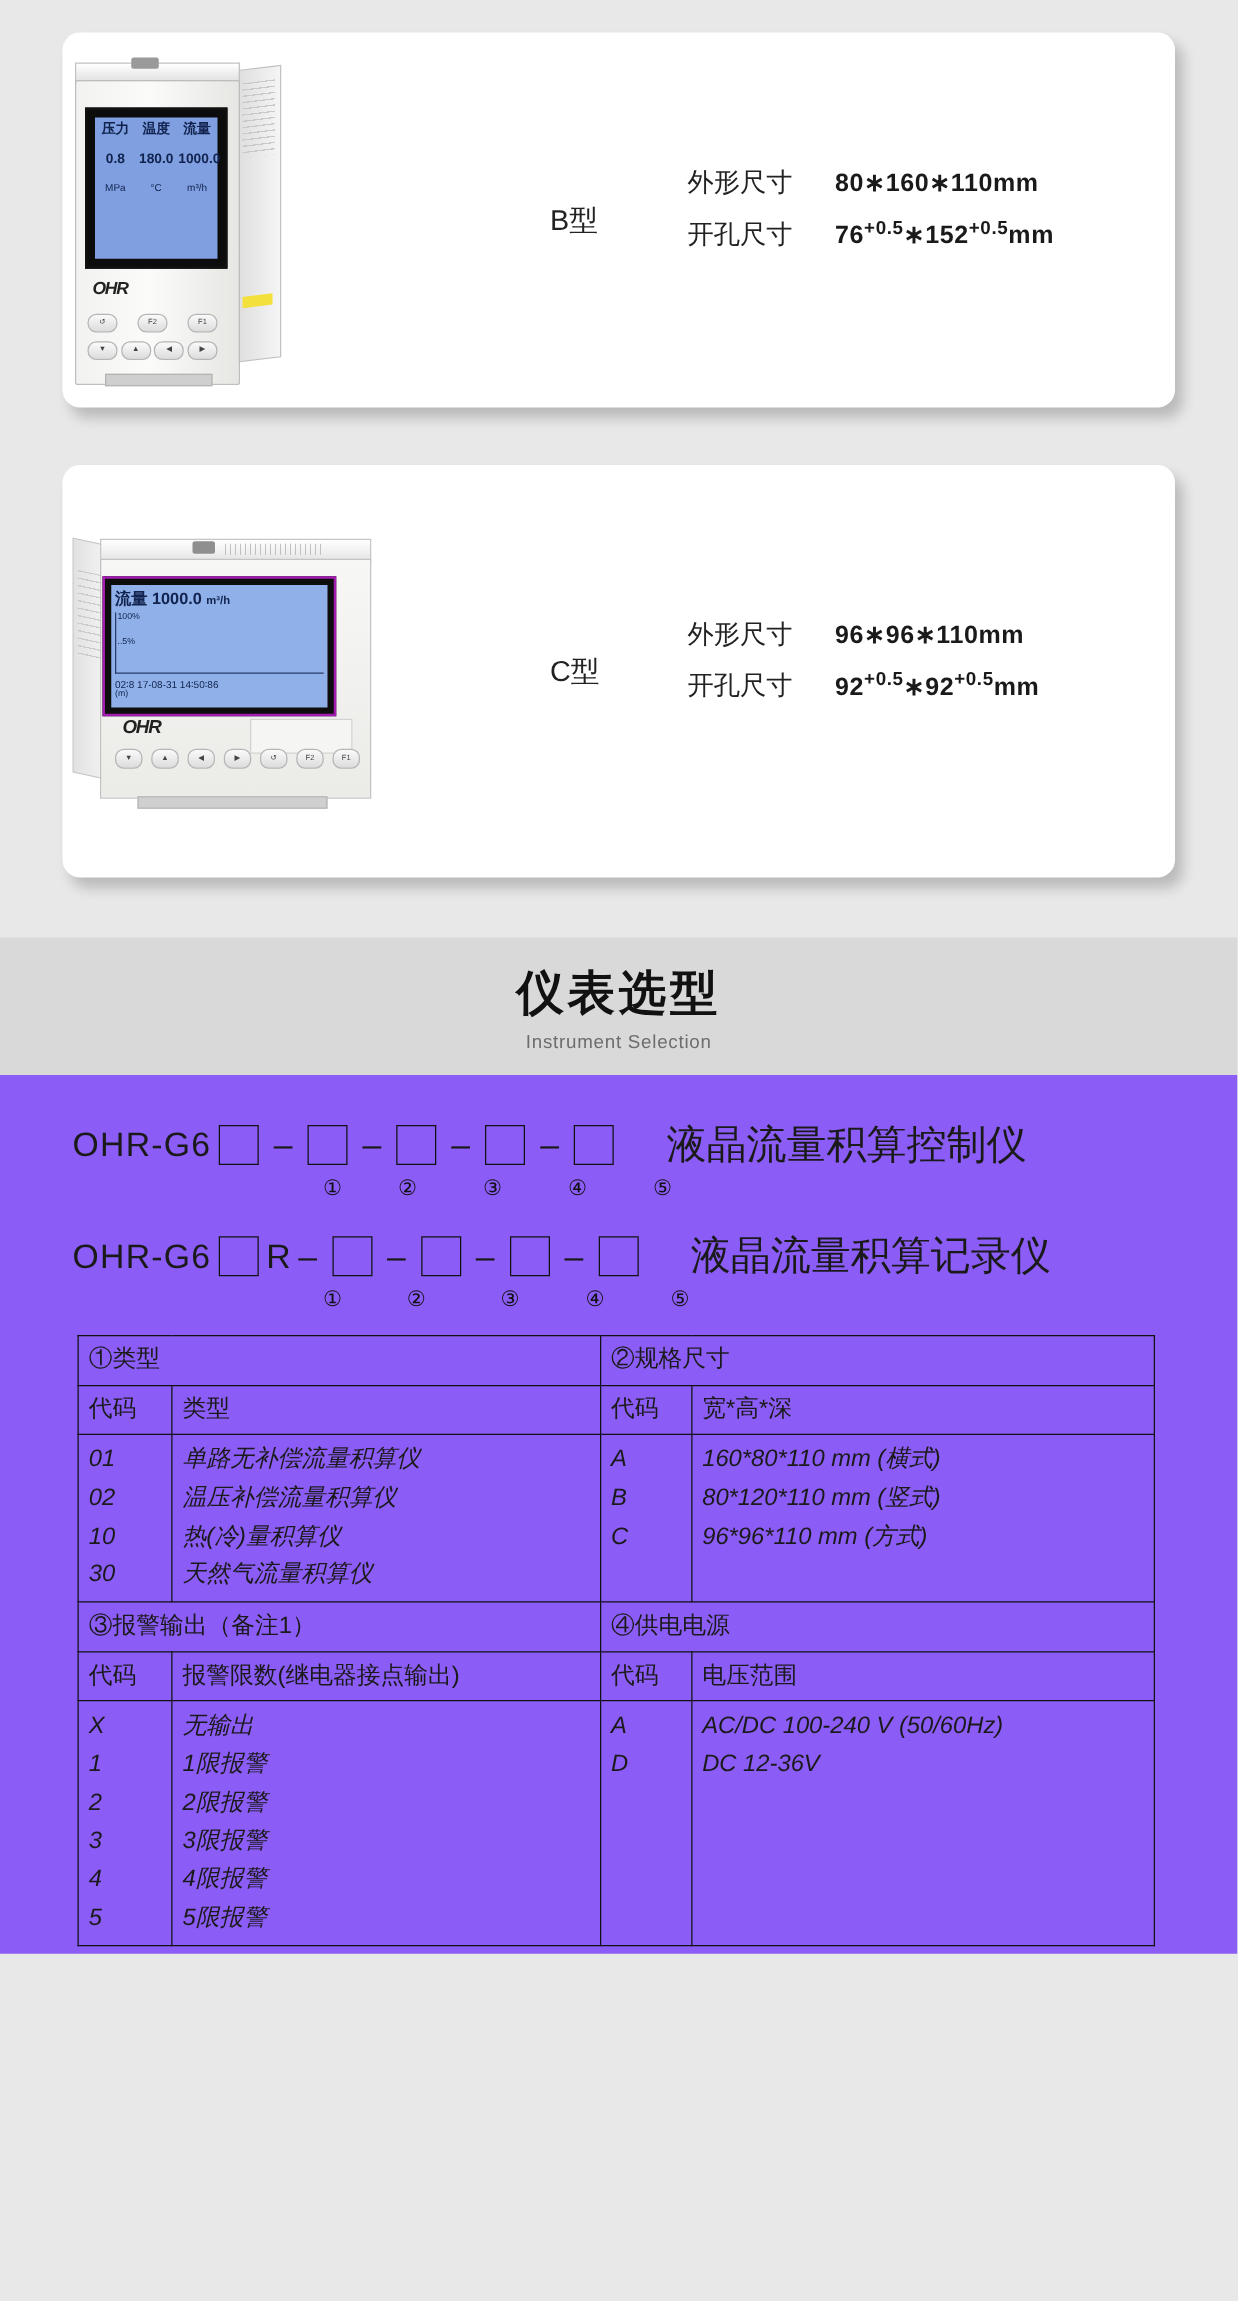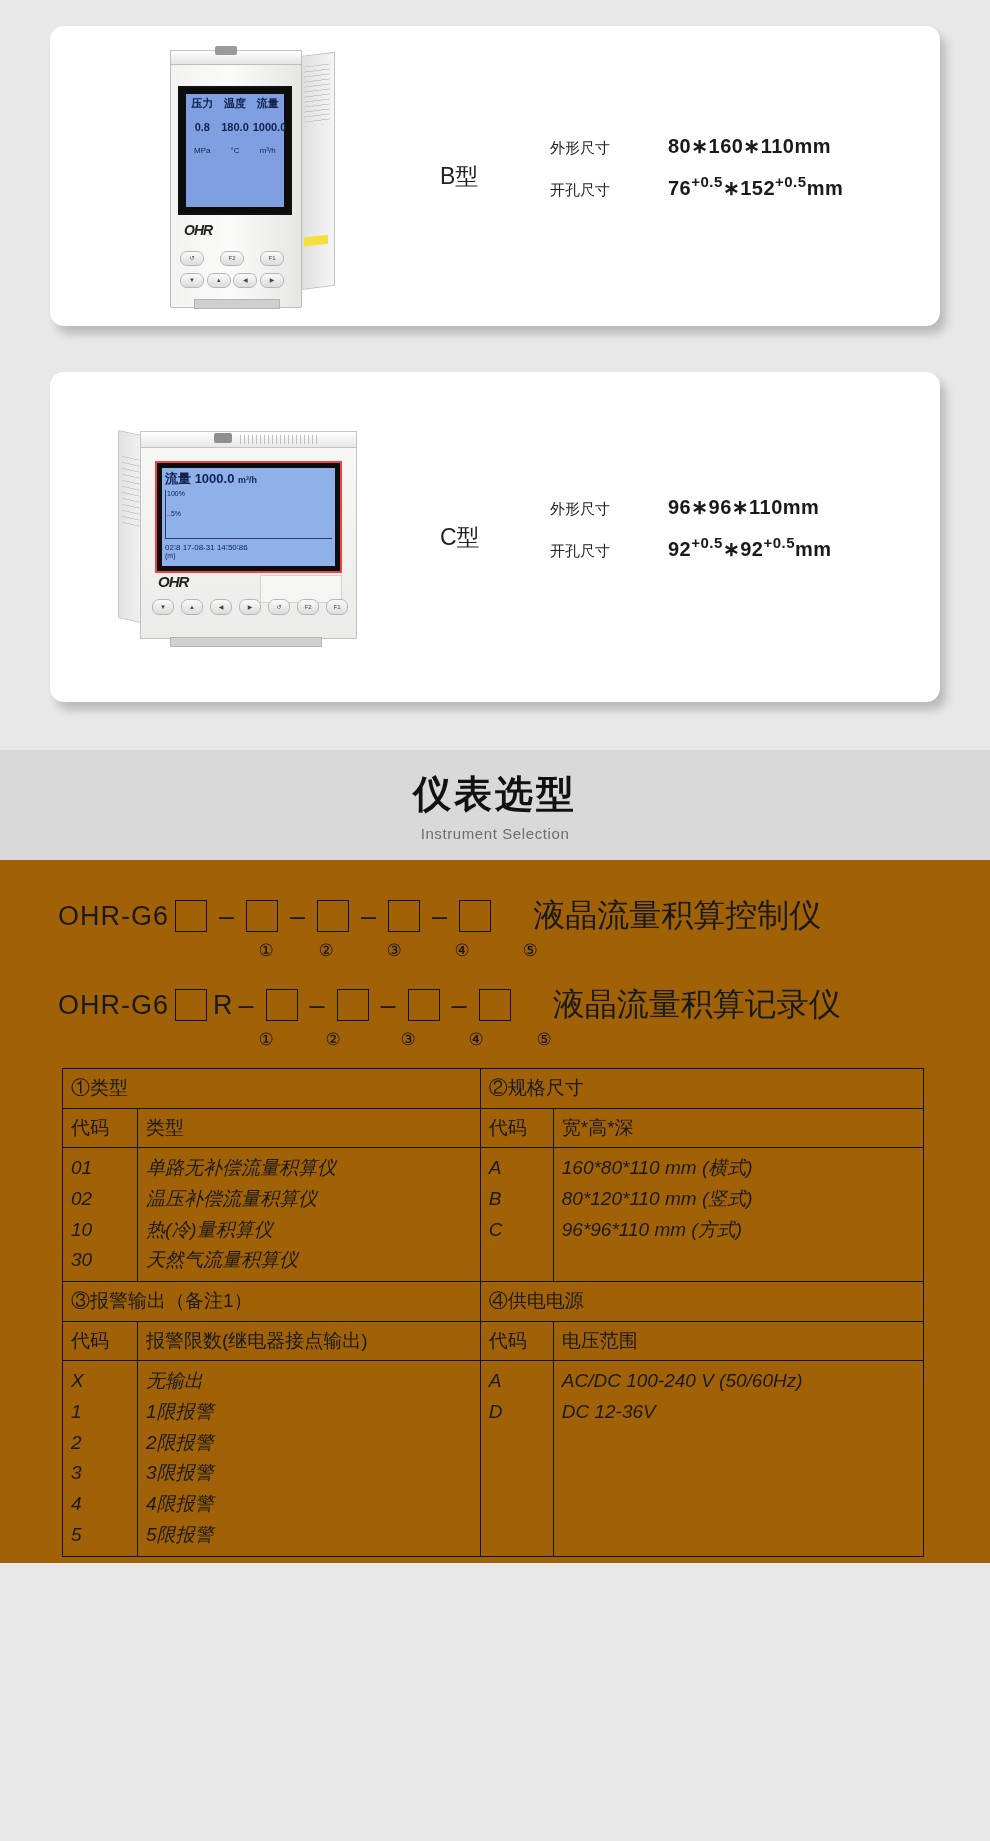--- a/index.html
+++ b/index.html
@@ -33,21 +33,20 @@
     display: flex;
     align-items: center;
     height: 100%;
   }
   .card-b { height: 300px; margin-top: 26px; }
   .card-c { height: 330px; margin-top: 46px; }
 
   .device-wrap {
     width: 390px;
     display: flex;
-    justify-content: center;
     align-items: center;
   }
   .label-col {
     width: 110px;
     font-size: 23px;
     color: #222;
     text-align: left;
   }
   .dims-col {
     flex: 1;
@@ -55,21 +54,21 @@
     line-height: 1.0;
   }
   .dim-row {
     display: flex;
     align-items: baseline;
     margin-bottom: 18px;
     white-space: nowrap;
   }
   .dim-name {
     width: 118px;
-    font-size: 15px;
+    font-size: 21px;
     color: #222;
   }
   .dim-val {
     font-weight: bold;
     font-size: 20px;
     letter-spacing: .5px;
   }
   .sup {
     font-size: 15px;
     vertical-align: super;
@@ -186,22 +185,22 @@
   }
   .devC .vents {
     position: absolute; left: 130px; top: 18px; width: 80px; height: 9px;
     background: repeating-linear-gradient(to right,#c0c0c0 0 1px,transparent 1px 4px);
   }
   .devC .knob {
     position: absolute; left: 104px; top: 16px; width: 18px; height: 10px;
     background: #8f8f8f; border-radius: 2px;
   }
   .devC .screen {
-    position: absolute; left: 45px; top: 44px; width: 183px; height: 108px;
-    background: #0d0d0d; border: 2px solid #ef4444;
+    position: absolute; left: 32px; top: 44px; width: 183px; height: 108px;
+    background: #0d0d0d; border: 2px solid #a21caf;
   }
   .devC .lcd {
     position: absolute; left: 5px; top: 5px; right: 5px; bottom: 5px;
     background: #8fb0e8; color: #10224d; font-size: 10px; padding: 2px 3px;
     box-sizing: border-box;
   }
   .devC .lcd .line1 { font-size: 13px; font-weight: bold; }
   .devC .lcd .line1 .unit { font-size: 9px; }
   .devC .lcd .graph {
     margin-top: 2px; height: 48px; border-left: 1px solid #2a3c6b;
@@ -252,21 +251,21 @@
   }
   .banner .en {
     font-size: 15px;
     color: #6d6d6d;
     margin-top: 5px;
     letter-spacing: .6px;
   }
 
   
   .model-area {
-    background: #a16207;
+    background: #8b5cf6;
     padding: 34px 0 6px 0;
   }
   .model-row {
     display: flex;
     align-items: center;
     padding-left: 58px;
     font-size: 27px;
   }
   .model-row .prefix { letter-spacing: 1px; }
   .mbox {

